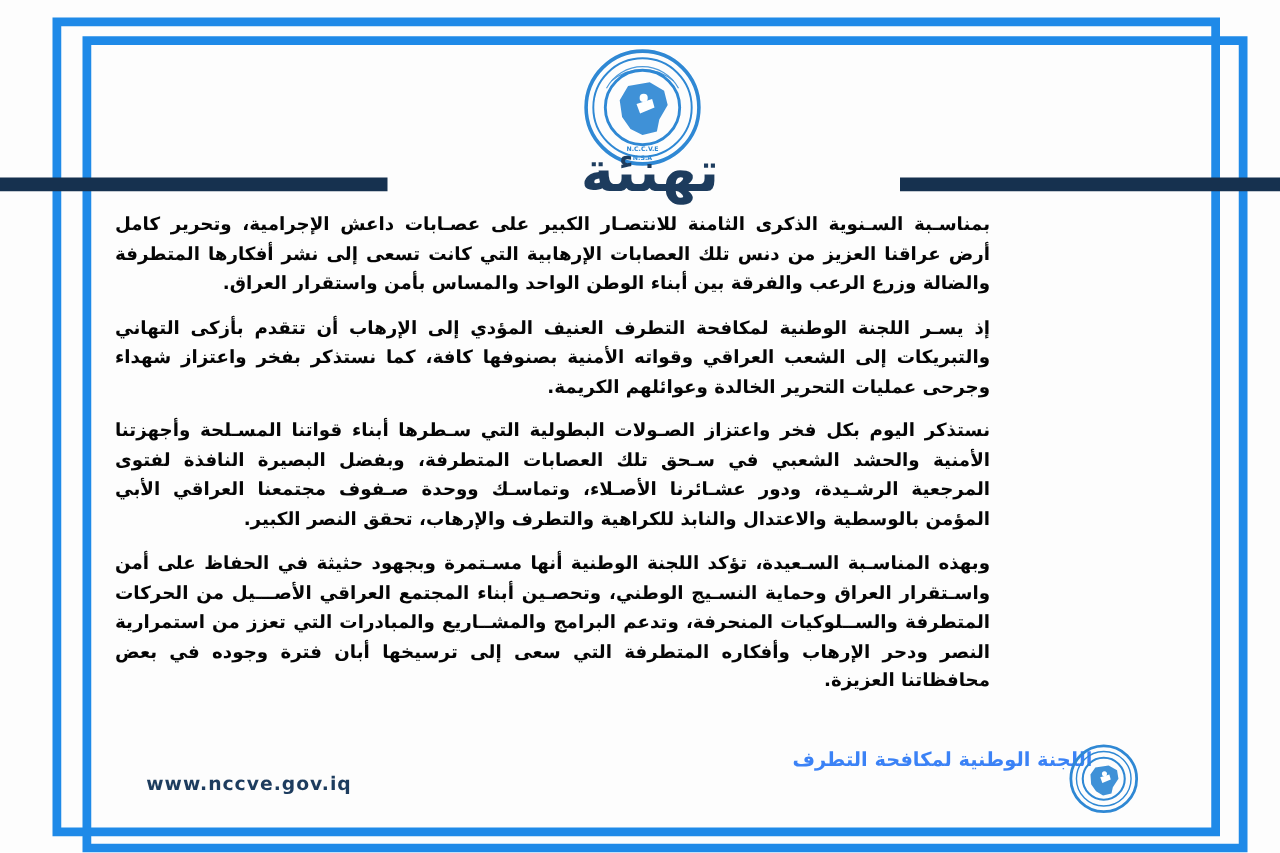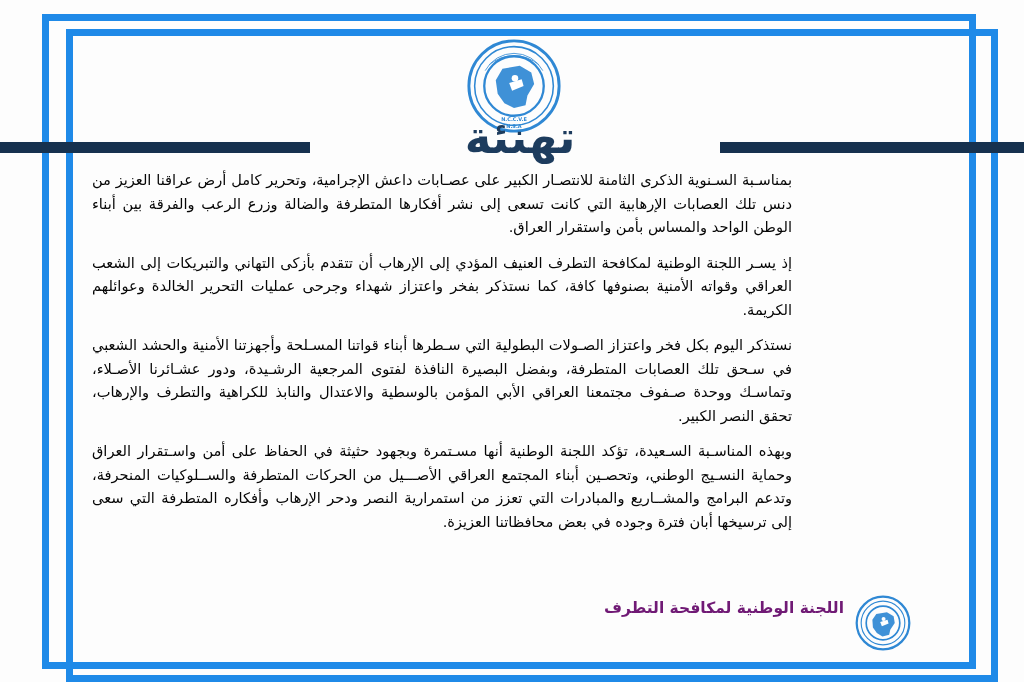--- a/index.html
+++ b/index.html
@@ -105,21 +105,21 @@
     right: 232px;
     top: 168px;
     width: 700px;
     direction: rtl;
     text-align: justify;
     text-align-last: right;
   }
   .para {
     font-family: "DejaVu Sans", "Liberation Sans", sans-serif;
     font-size: 14.6px;
-    font-weight: normal;
+    font-weight: bold;
     line-height: 23.5px;
     color: #050505;
     margin: 0 0 12px 0;
     text-align: justify;
     text-justify: inter-word;
     direction: rtl;
   }
   .para:last-child { margin-bottom: 0; }
 
   
@@ -132,26 +132,26 @@
     font-weight: bold;
     color: #1d3c5e;
     letter-spacing: 0.8px;
     direction: ltr;
   }
   .footer-org {
     position: absolute;
     right: 150px;
     top: 598px;
     width: 300px;
-    text-align: center;
+    text-align: right;
     direction: rtl;
     font-family: "DejaVu Sans", "Liberation Sans", sans-serif;
     font-size: 15.5px;
     font-weight: bold;
-    color: #701a75;
+    color: #3b82f6;
     line-height: 21px;
     letter-spacing: 0.5px;
   }
   .footer-org .line { display: block; }
   .footer-emblem-wrap {
     position: absolute;
     left: 855px;
     top: 595px;
     width: 56px;
     height: 56px;
@@ -194,20 +194,21 @@
 
   <div class="title">تهنئة</div>
 
   <div class="body-text">
     <p class="para">بمناسـبة السـنوية الذكرى الثامنة للانتصـار الكبير على عصـابات داعش الإجرامية، وتحرير كامل أرض عراقنا العزيز من دنس تلك العصابات الإرهابية التي كانت تسعى إلى نشر أفكارها المتطرفة والضالة وزرع الرعب والفرقة بين أبناء الوطن الواحد والمساس بأمن واستقرار العراق.</p>
     <p class="para">إذ يسـر اللجنة الوطنية لمكافحة التطرف العنيف المؤدي إلى الإرهاب أن تتقدم بأزكى التهاني والتبريكات إلى الشعب العراقي وقواته الأمنية بصنوفها كافة، كما نستذكر بفخر واعتزاز شهداء وجرحى عمليات التحرير الخالدة وعوائلهم الكريمة.</p>
     <p class="para">نستذكر اليوم بكل فخر واعتزاز الصـولات البطولية التي سـطرها أبناء قواتنا المسـلحة وأجهزتنا الأمنية والحشد الشعبي في سـحق تلك العصابات المتطرفة، وبفضل البصيرة النافذة لفتوى المرجعية الرشـيدة، ودور عشـائرنا الأصـلاء، وتماسـك ووحدة صـفوف مجتمعنا العراقي الأبي المؤمن بالوسطية والاعتدال والنابذ للكراهية والتطرف والإرهاب، تحقق النصر الكبير.</p>
     <p class="para">وبهذه المناسـبة السـعيدة، تؤكد اللجنة الوطنية أنها مسـتمرة وبجهود حثيثة في الحفاظ على أمن واسـتقرار العراق وحماية النسـيج الوطني، وتحصـين أبناء المجتمع العراقي الأصـــيل من الحركات المتطرفة والســلوكيات المنحرفة، وتدعم البرامج والمشــاريع والمبادرات التي تعزز من استمرارية النصر ودحر الإرهاب وأفكاره المتطرفة التي سعى إلى ترسيخها أبان فترة وجوده في بعض محافظاتنا العزيزة.</p>
   </div>
 
+  <div class="footer-url">www.nccve.gov.iq</div>
 
   <div class="footer-org">
     <span class="line">اللجنة الوطنية لمكافحة التطرف</span>
   </div>
 
   <div class="footer-emblem-wrap">
     <svg class="footer-emblem" viewBox="0 0 100 100">
       <circle cx="50" cy="50" r="47" fill="none" stroke="#2f88d4" stroke-width="4"></circle>
       <circle cx="50" cy="50" r="39" fill="none" stroke="#2f88d4" stroke-width="2"></circle>
       <circle cx="50" cy="50" r="30" fill="none" stroke="#2f88d4" stroke-width="3"></circle>

